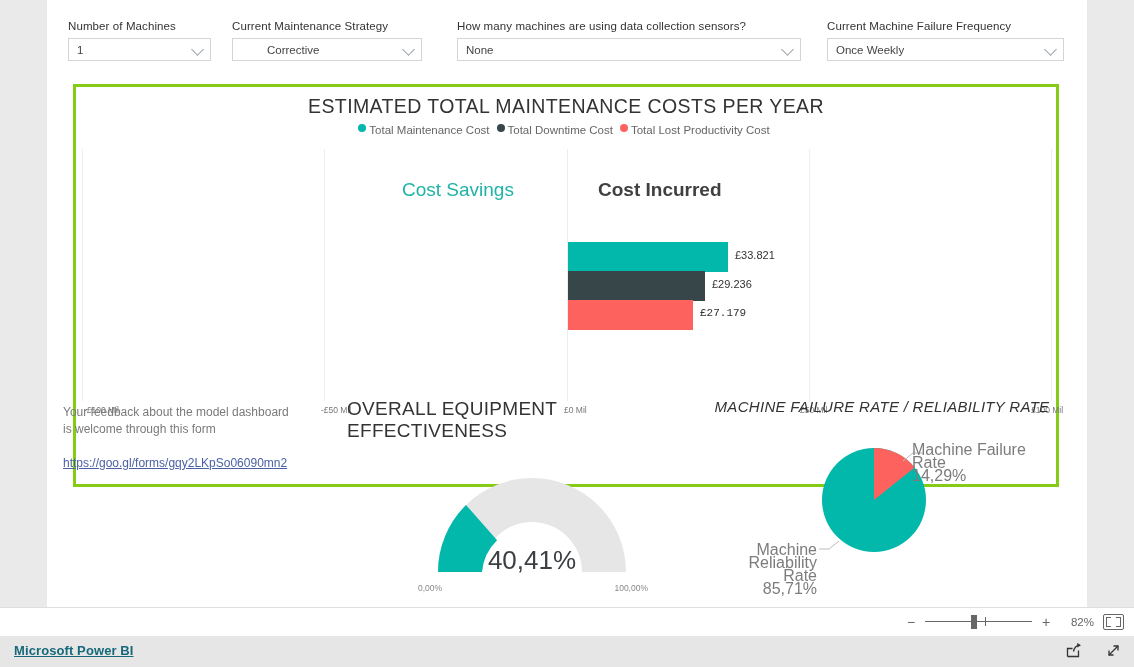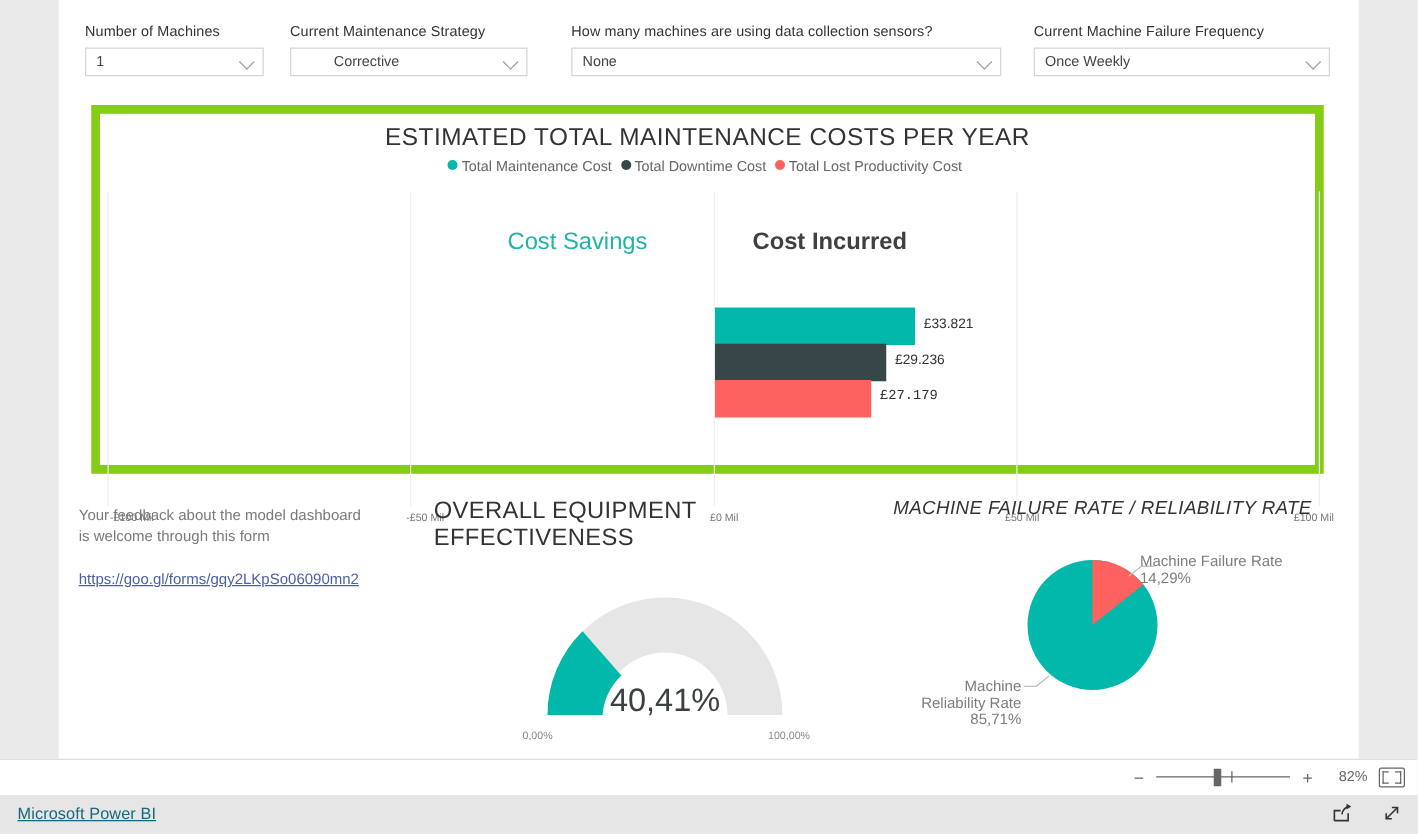--- a/index.html
+++ b/index.html
@@ -48,22 +48,22 @@
     margin-top: -5px;
     border-right: 1.3px solid #9aa0a6;
     border-bottom: 1.3px solid #9aa0a6;
     transform: rotate(45deg);
   }
 
   
   .bar-card {
     position: absolute;
     left: 26px; top: 84px;
-    width: 986px; height: 295px;
-    border: 7px solid #84cc16;
+    width: 986px; height: 403px;
+    border: 3px solid #84cc16;
     background: #fff;
     box-sizing: border-box;
   }
   .bar-title {
     text-align: center; font-size: 19.5px; color: #333;
     letter-spacing: .4px; margin-top: 8px;
     font-weight: 400;
   }
   .bar-legend {
     display: flex; justify-content: center; align-items: center;
@@ -128,21 +128,21 @@
   }
   .gauge-min { left: 2px; }
   .gauge-max { right: 0px; }
 
   
   .pie-card { position: absolute; left: 660px; top: 398px; width: 350px; height: 200px; }
   .pie-title {
     text-align: center; font-size: 15px; color: #333; letter-spacing: .3px; font-style: italic;
   }
   .pie-wrap { position: relative; width: 350px; height: 165px; }
-  .pie-lbl { position: absolute; font-size: 12px; color: #7c7c7c; line-height: 13px; }
+  .pie-lbl { position: absolute; font-size: 16px; color: #7c7c7c; line-height: 13px; }
   .pie-lbl .pct { display: block; }
 
   
   .toolbar {
     position: absolute; left: 0; top: 607px;
     width: 1134px; height: 28px;
     background: #ffffff;
     border-top: 1px solid #dedede;
     border-bottom: 1px solid #dedede;
   }
@@ -177,21 +177,21 @@
 
   
   .statusbar {
     position: absolute; left: 0; top: 636px;
     width: 1134px; height: 31px;
     background: #e6e6e6;
   }
   .pbi-link {
     position: absolute; left: 14px; top: 7px;
     font-size: 13px; color: #16697a;
-    text-decoration: underline; letter-spacing: .1px;
+    text-decoration: underline; letter-spacing: .1px; font-weight: bold;
   }
   .status-icons {
     position: absolute; right: 12px; top: 6px;
     display: flex; gap: 22px; align-items: center;
   }
 </style>
 </head>
 <body>
 
 <div id="root">

